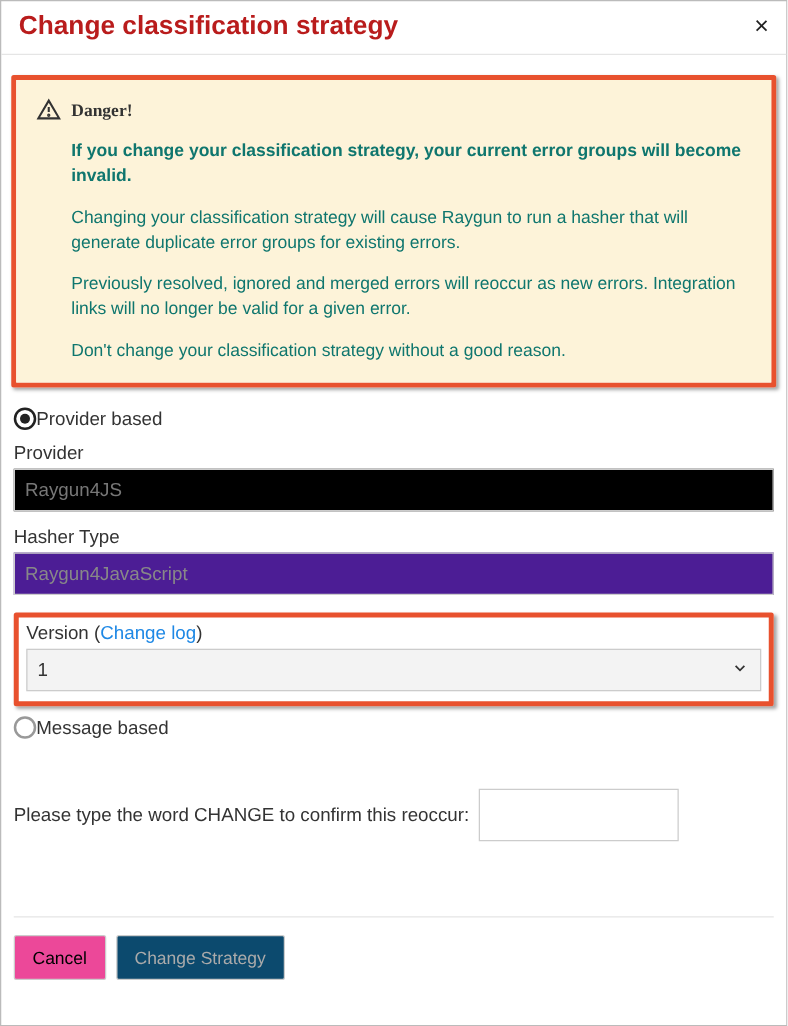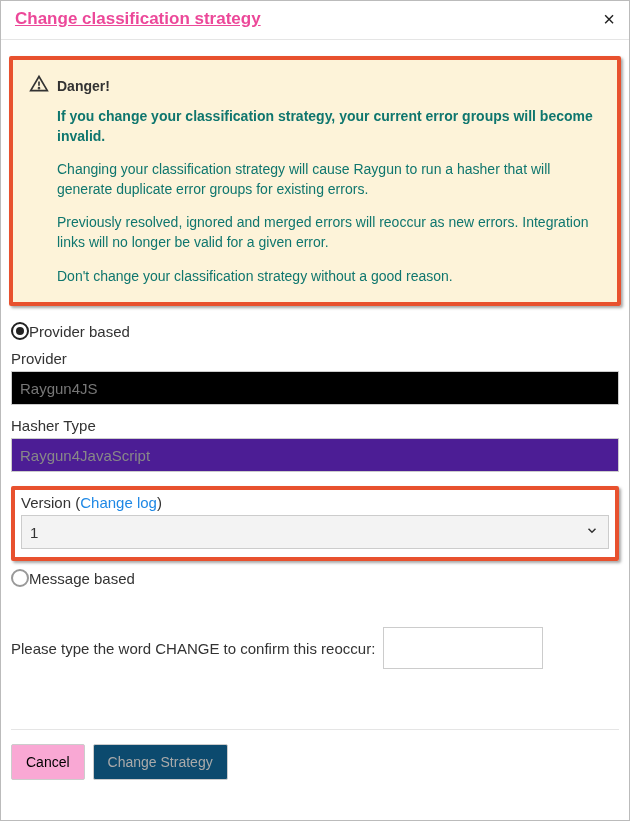--- a/index.html
+++ b/index.html
@@ -22,24 +22,23 @@
   }
   .dialog-header {
     display: flex;
     align-items: center;
     justify-content: space-between;
     padding: 8px 10px 10px 14px;
     border-bottom: 1px solid #e5e5e5;
   }
   .dialog-header h2 {
     margin: 0;
-    font-size: 17px;
+    font-size: 21px;
     font-weight: 600;
-    color: #ec4899;
-    text-decoration: underline;
+    color: #b91c1c;
   }
   .close-btn {
     background: none;
     border: none;
     font-size: 20px;
     line-height: 1;
     cursor: pointer;
     padding: 0 4px;
     color: #222;
   }
@@ -62,20 +61,21 @@
   .danger-head {
     display: flex;
     align-items: center;
     gap: 8px;
     margin-bottom: 10px;
   }
   .danger-title {
     font-weight: 600;
     font-size: 14px;
     color: #333;
+    font-family: Liberation Serif, serif;
   }
   .danger-body { margin-left: 28px; }
   .danger-body p {
     margin: 0 0 14px 0;
     line-height: 1.4;
     color: #0f766e;
   }
   .danger-body p:last-child { margin-bottom: 2px; }
   .danger-body p.strong { font-weight: 600; }
   .form-section { padding: 4px 2px 0 2px; }
@@ -160,21 +160,21 @@
   .dialog-footer {
     border-top: 1px solid #e5e5e5;
     padding: 14px 0 20px 0;
     display: flex;
     gap: 8px;
   }
   .btn {
     font-size: 14px;
     padding: 9px 14px;
     border: 1px solid #ccc;
-    background: #f9a8d4;
+    background: #ec4899;
     cursor: pointer;
     border-radius: 2px;
   }
   .btn.disabled {
     background: #0c4a6e;
     color: #aaa;
     cursor: default;
   }
   .gap { height: 8px; }
 </style>

